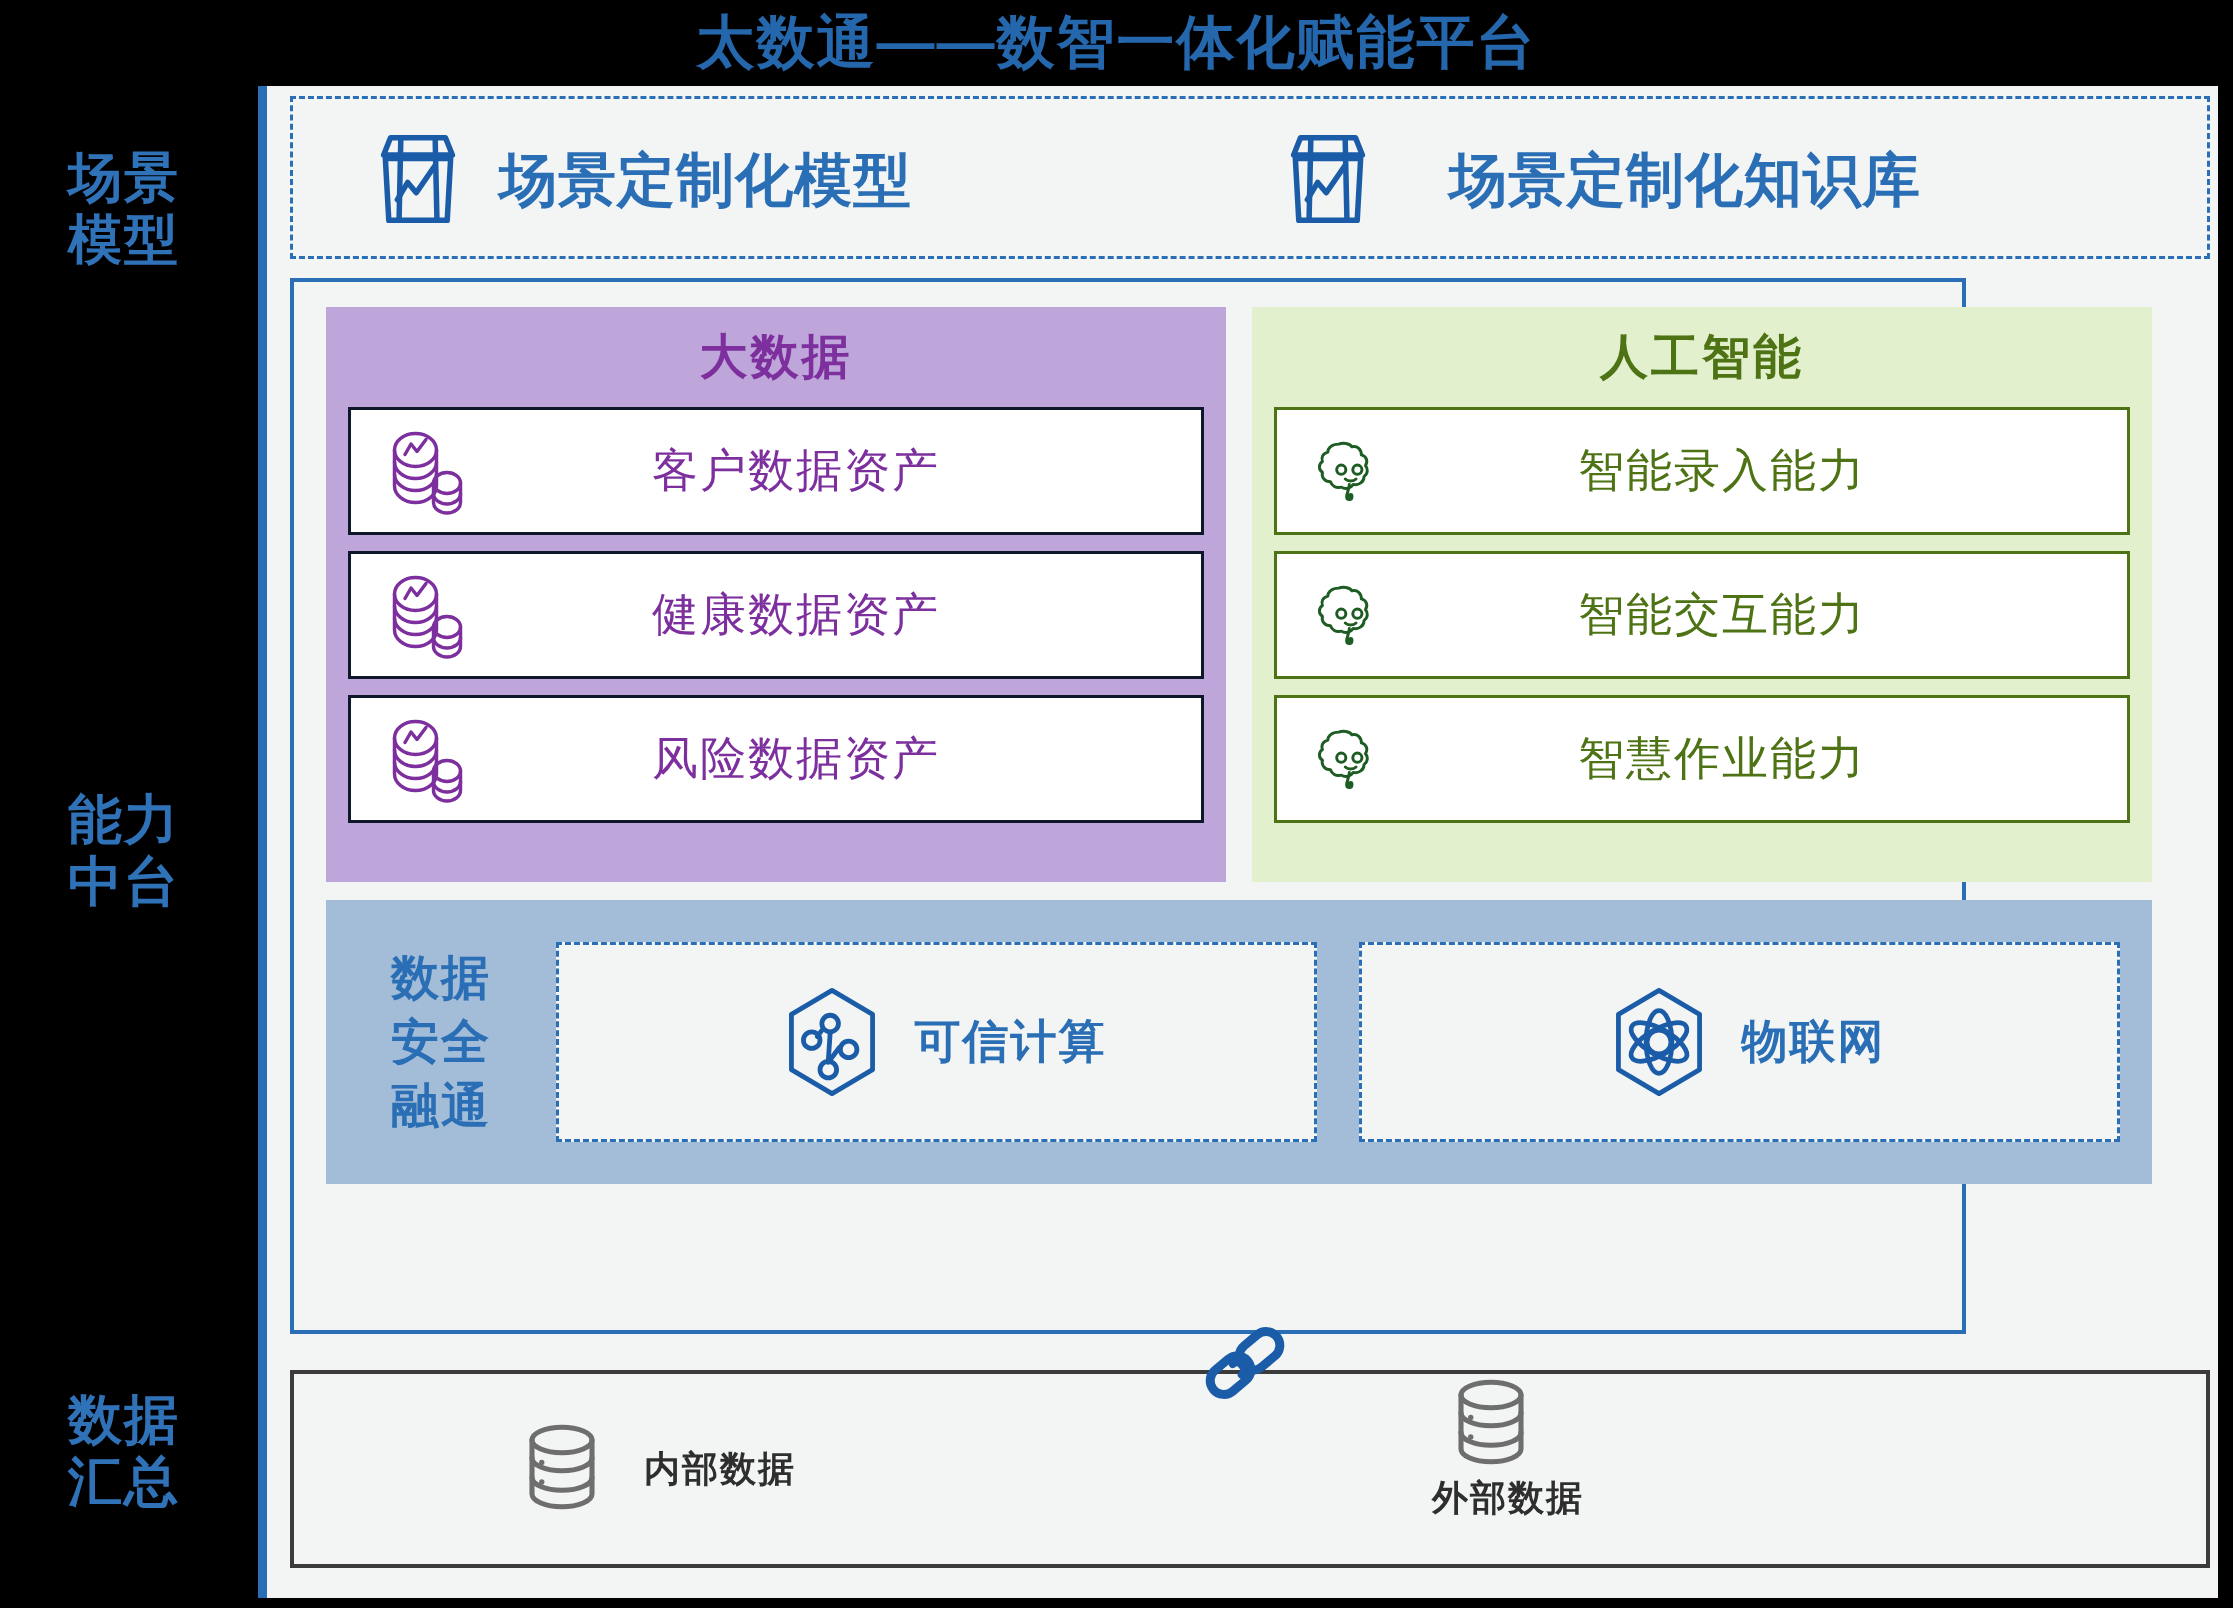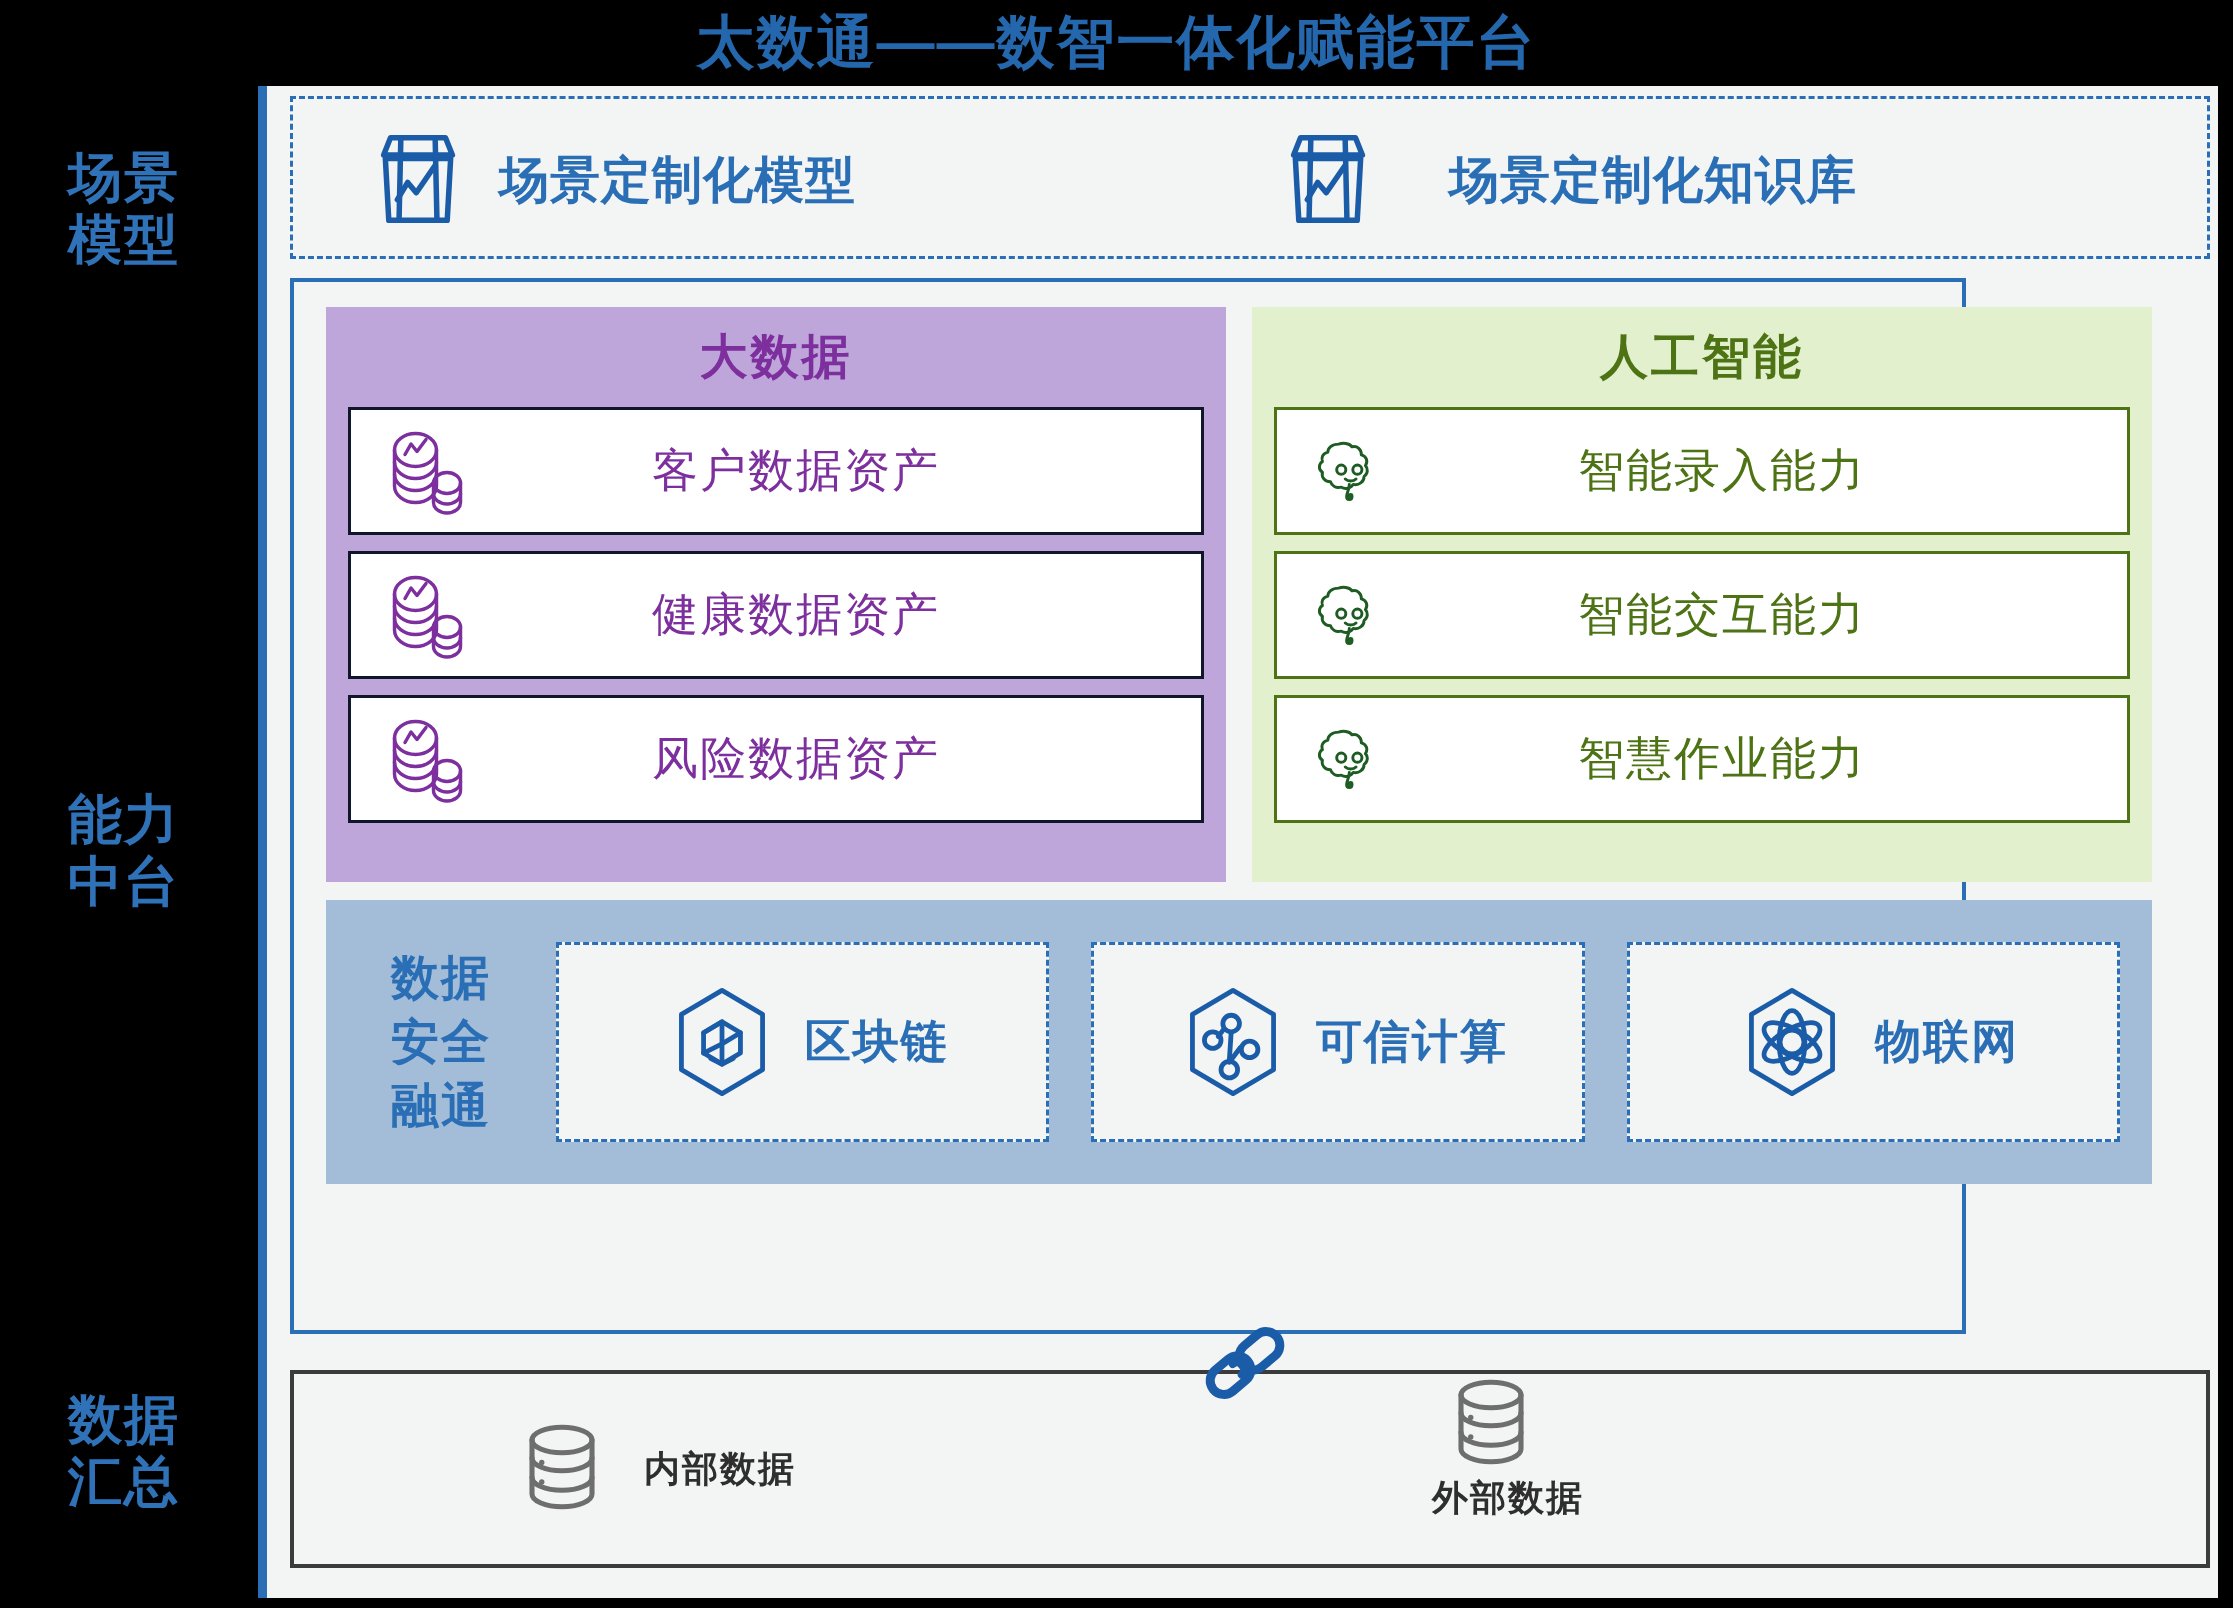--- a/index.html
+++ b/index.html
@@ -55,21 +55,21 @@
     border: 3px dashed #2a6fb5;
     background: #f3f4f4;
   }
   .scene-row {
     position: absolute; top: 0; height: 163px;
     display: flex; align-items: center;
   }
   #scene-item-0 { left: 70px; }
   #scene-item-1 { left: 980px; gap: 40px; }
   .scene-label {
-    font-size: 50px; font-weight: bold; color: #2a6fb5;
+    font-size: 58px; font-weight: bold; color: #2a6fb5;
     margin-left: 26px; letter-spacing: 1px; white-space: nowrap;
   }
 
   
   #ability-panel {
     position: absolute;
     left: 290px; top: 278px;
     width: 1676px; height: 1056px;
     border: 4px solid #2a6fb5;
     background: #f3f4f4;
@@ -306,32 +306,20 @@
 
   <div id="security-band">
     <div id="security-label">
       <div>数据</div>
       <div>安全</div>
       <div>融通</div>
     </div>
 
     <div id="security-cards">
 
-      <div class="sec-card">
-        <span class="sec-icon">
-          <svg width="118" height="118" viewBox="0 0 64 64" fill="none" stroke="#1b5ca8" stroke-width="2.6" stroke-linejoin="round" stroke-linecap="round">
-            <path d="M32 4 L54 17 V47 L32 60 L10 47 V17 Z"></path>
-            <path d="M32 21 L42 27 V38 L32 44 L22 38 V27 Z"></path>
-            <path d="M22 27 L32 21 V33 L22 38"></path>
-            <path d="M42 27 L32 33 V44"></path>
-            <path d="M26 41 L32 44 L38 41"></path>
-          </svg>
-        </span>
-        <span class="sec-text">区块链</span>
-      </div>
 
       <div class="sec-card">
         <span class="sec-icon">
           <svg width="118" height="118" viewBox="0 0 64 64" fill="none" stroke="#1b5ca8" stroke-width="2.6" stroke-linejoin="round" stroke-linecap="round">
             <path d="M32 4 L54 17 V47 L32 60 L10 47 V17 Z"></path>
             <circle cx="31" cy="22" r="4.5"></circle>
             <circle cx="21" cy="31" r="4.5"></circle>
             <circle cx="41" cy="36" r="4.5"></circle>
             <circle cx="30" cy="47" r="4.5"></circle>
             <path d="M24 29 L27 25"></path>

